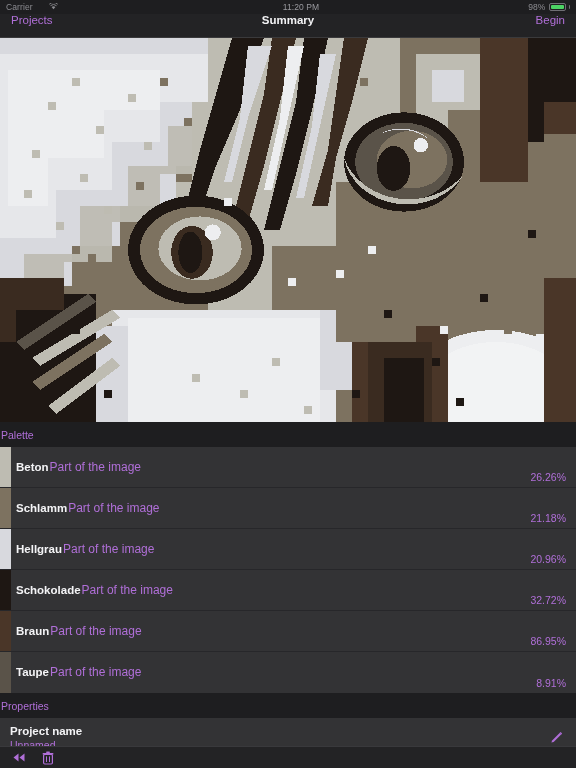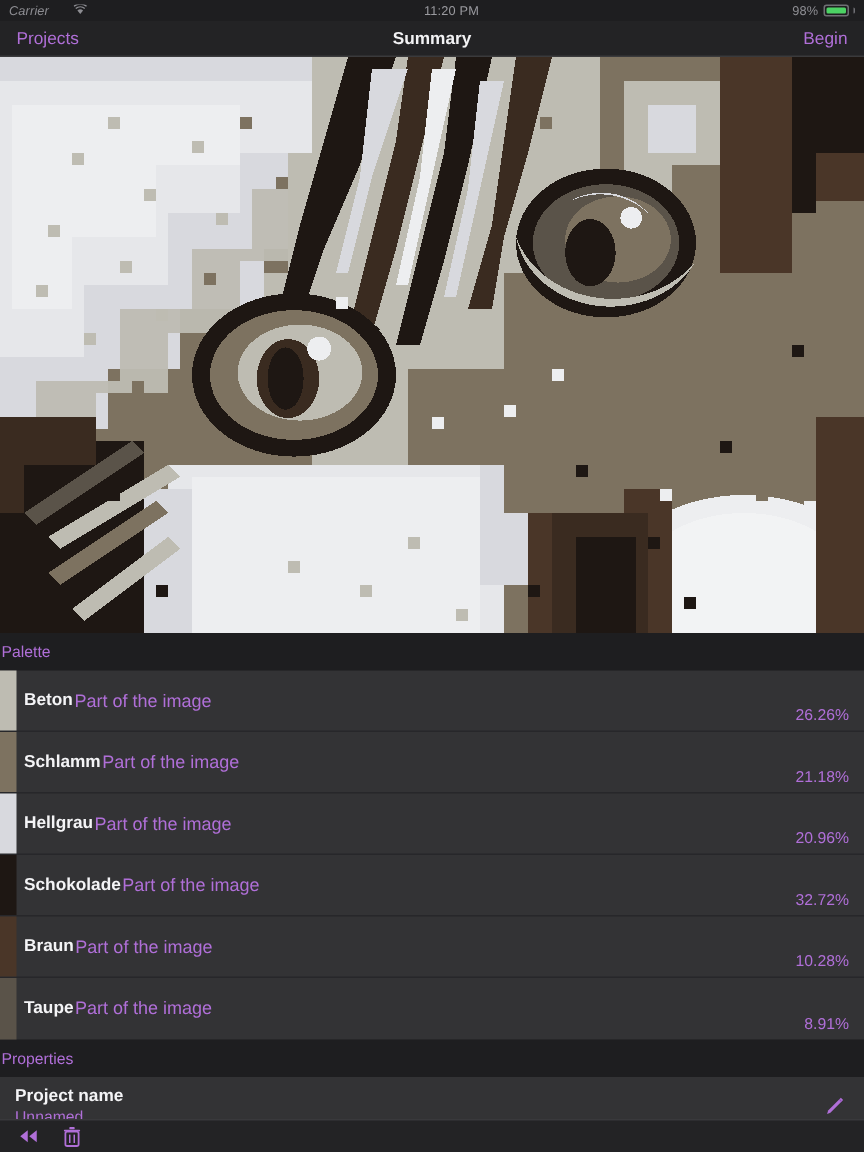--- a/index.html
+++ b/index.html
@@ -11,39 +11,39 @@
     -webkit-font-smoothing:antialiased;
   }
   .screen { position:relative; width:576px; height:768px; background:#1c1c1e; overflow:hidden; }
 
   
   .statusbar {
     height:14px; background:#1e1e20; position:relative;
     display:flex; align-items:center; padding:0 6px;
     font-size:8.5px; color:#8d8d92; letter-spacing:.1px;
   }
-  .sb-left { display:flex; align-items:flex-end; gap:16px;font-style:italic; }
+  .sb-left { display:flex; align-items:flex-end; gap:16px; }
   .sb-center {
     position:absolute; left:0; right:0; text-align:center;
     font-size:8.5px; color:#9a9a9f; pointer-events:none;margin-left:26px;
   }
   .sb-right {
     margin-left:auto; display:flex; align-items:center; gap:3px;
     position:relative; z-index:2;
   }
   .wifi-ico { display:block; }
   .batt-pct { font-size:8.5px; color:#8d8d92; }
   .batt { position:relative; width:17px; height:8px; border:1px solid #6f6f74; border-radius:2px; }
   .batt i { position:absolute; left:1px; top:1px; bottom:1px; width:13px; background:#4cd264; border-radius:1px; display:block; }
   .batt-cap { width:1.5px; height:3.5px; background:#6f6f74; border-radius:0 1px 1px 0; }
 
   
   .navbar {
     height:24px; background:#232325; position:relative;
-    display:flex; align-items:center; justify-content:space-between;
+    display:flex; align-items:flex-start; justify-content:space-between;
     padding:0 11px; border-bottom:0.5px solid #3a3a3c;
   }
   .nav-btn { font-size:11.5px; color:#b06fd8; cursor:pointer; white-space:nowrap; }
   .nav-title {
     position:absolute; left:0; right:0; text-align:center;
     font-size:11.5px; font-weight:bold; color:#f2f2f4; pointer-events:none;
   }
 
   
   .preview { width:576px; height:384px; background:#000; overflow:hidden; position:relative; display:block; }
@@ -275,21 +275,21 @@
       </div>
       <span class="row-pct">32.72%</span>
     </div>
 
     <div class="row">
       <span class="swatch" style="background:#4a3628"></span>
       <div class="row-texts">
         <span class="row-title">Braun</span>
         <span class="row-sub">Part of the image</span>
       </div>
-      <span class="row-pct">10.28%</span>
+      <span class="row-pct">86.95%</span>
     </div>
 
     <div class="row">
       <span class="swatch" style="background:#5a5349"></span>
       <div class="row-texts">
         <span class="row-title">Taupe</span>
         <span class="row-sub">Part of the image</span>
       </div>
       <span class="row-pct">8.91%</span>
     </div>

